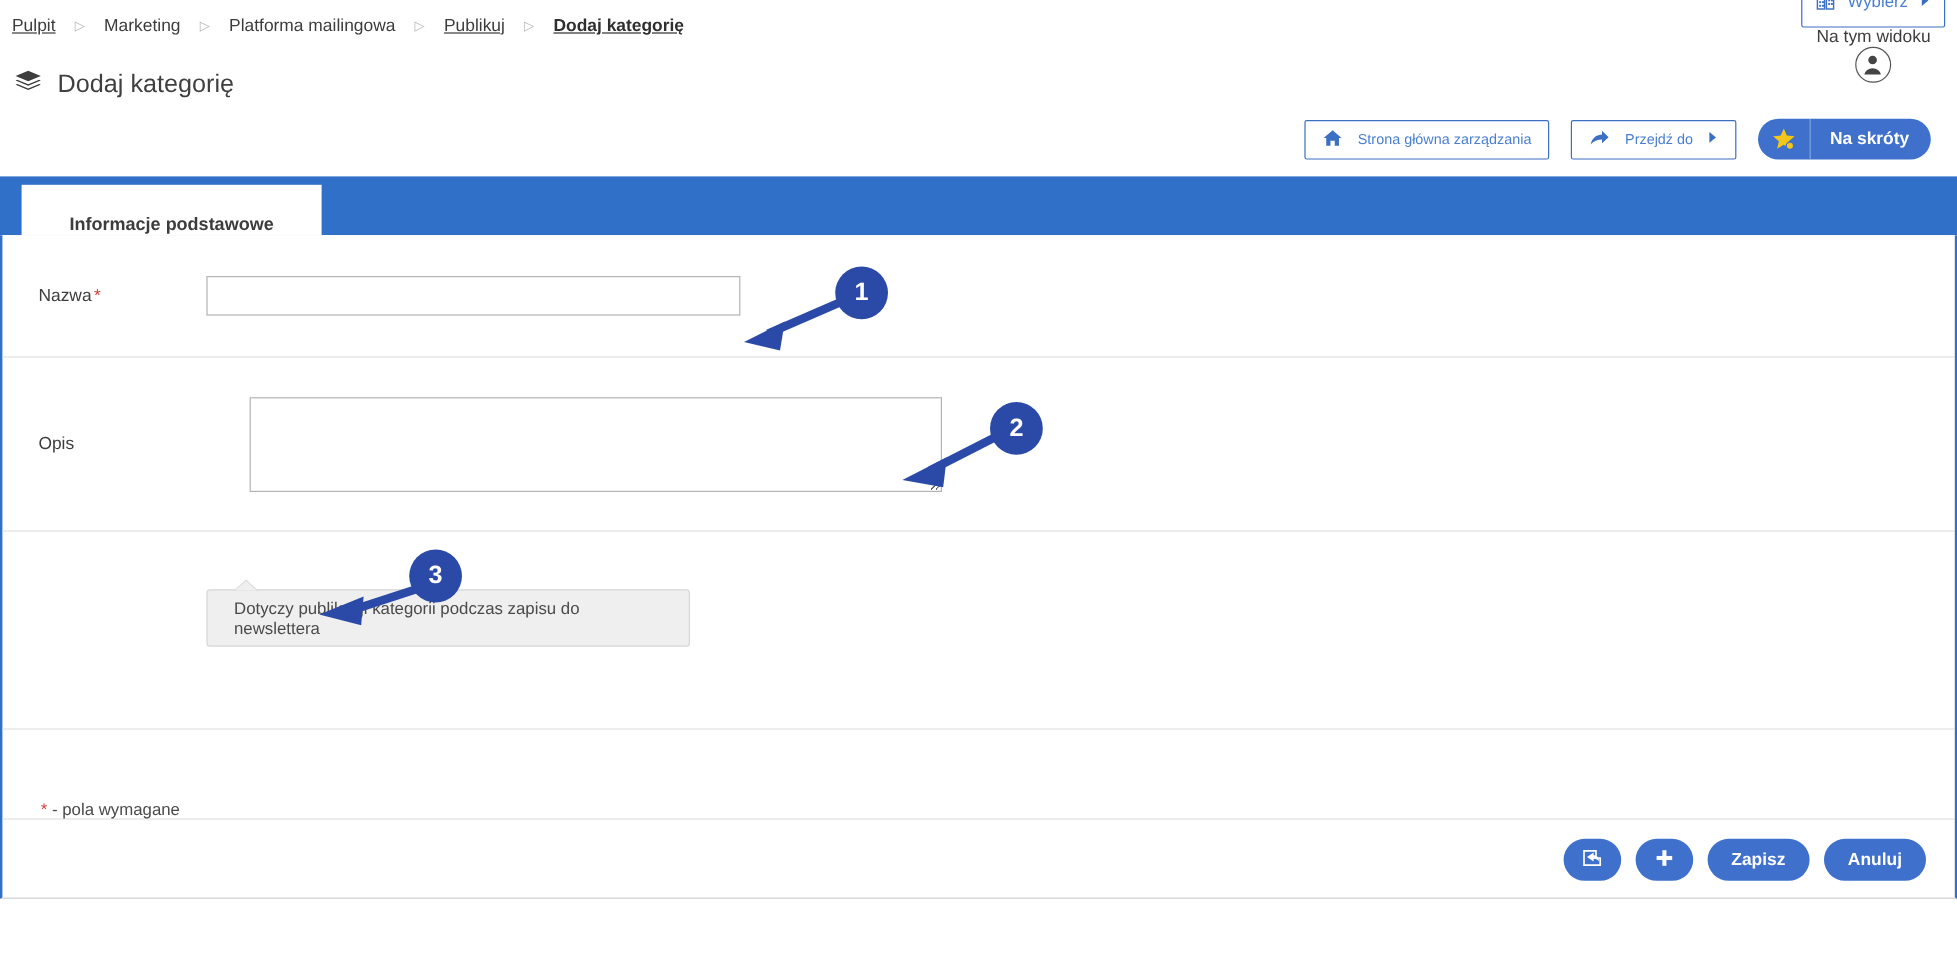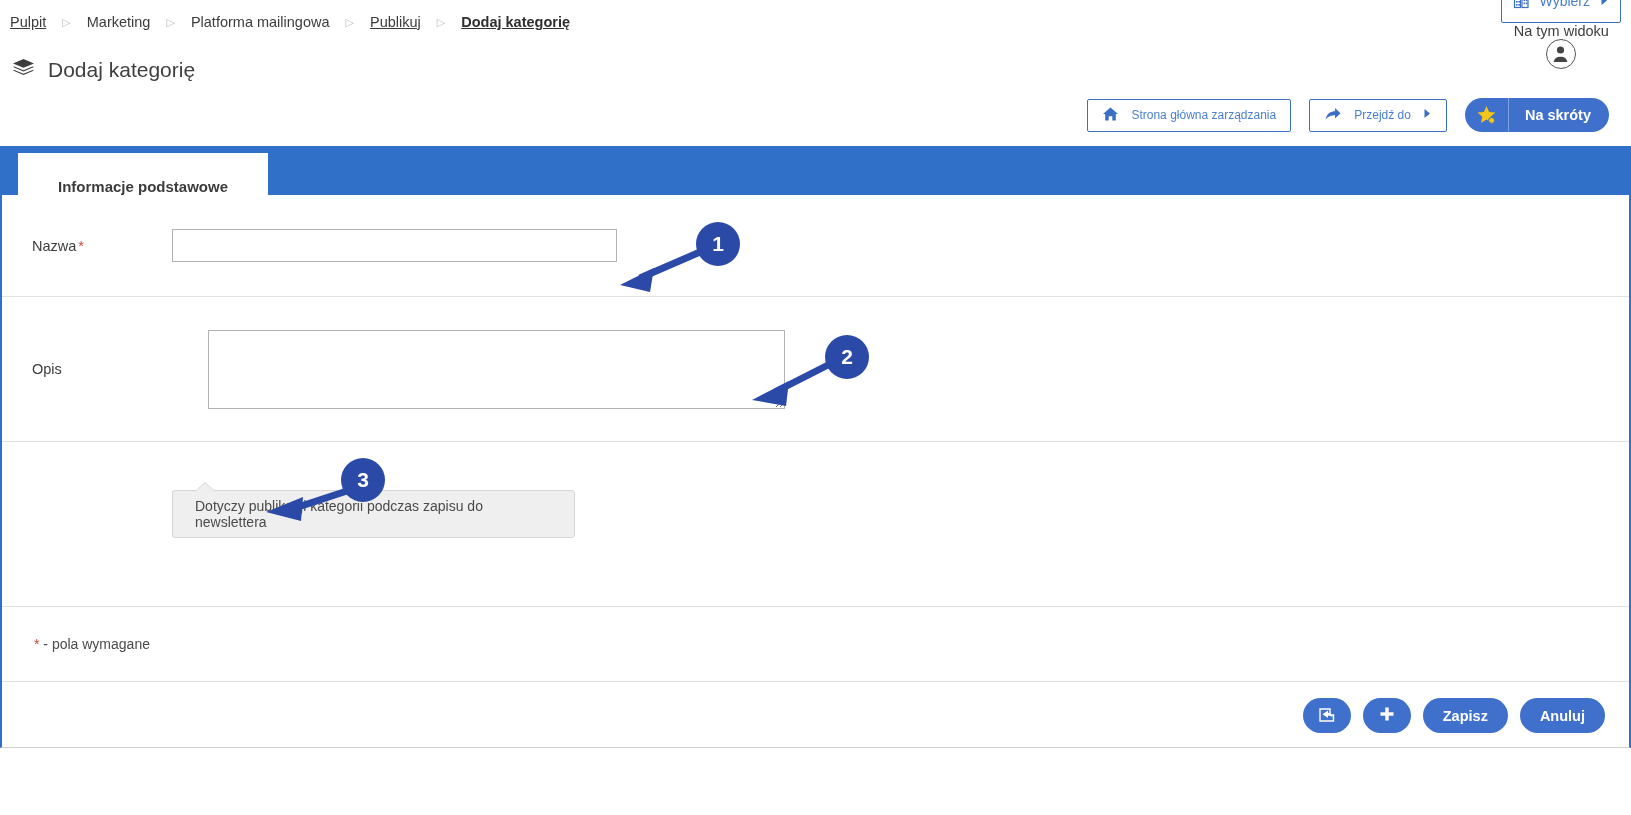--- a/index.html
+++ b/index.html
@@ -167,21 +167,21 @@
   .form-row {
     border-bottom: 1px solid #e2e2e2;
     display: flex;
     align-items: center;
     padding: 0 0 0 30px;
     position: relative;
   }
   .row-nazwa { height: 102px; }
   .row-opis  { height: 145px; gap: 36px; }
   .row-pub   { height: 165px; align-items: flex-start; }
-  .row-req   { height: 75px; }
+  .row-req   { height: 75px; align-items: flex-end; }
 
   .f-label {
     width: 140px;
     font-size: 14.5px;
     color: #3d3d3d;
     flex-shrink: 0;
   }
   .req-star { color: #d0443c; margin-left: 2px; }
 
   .txt-input {

